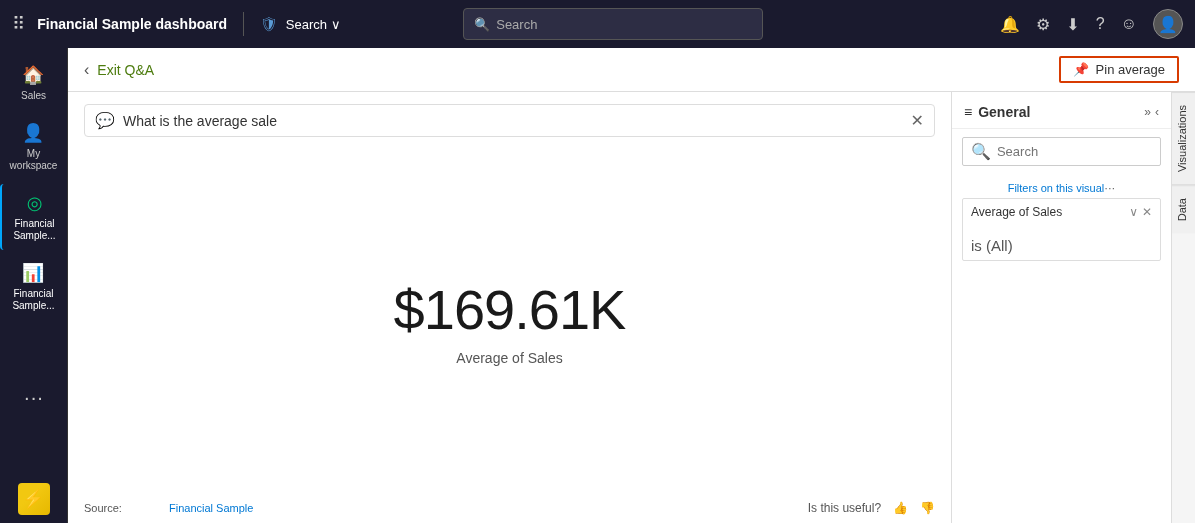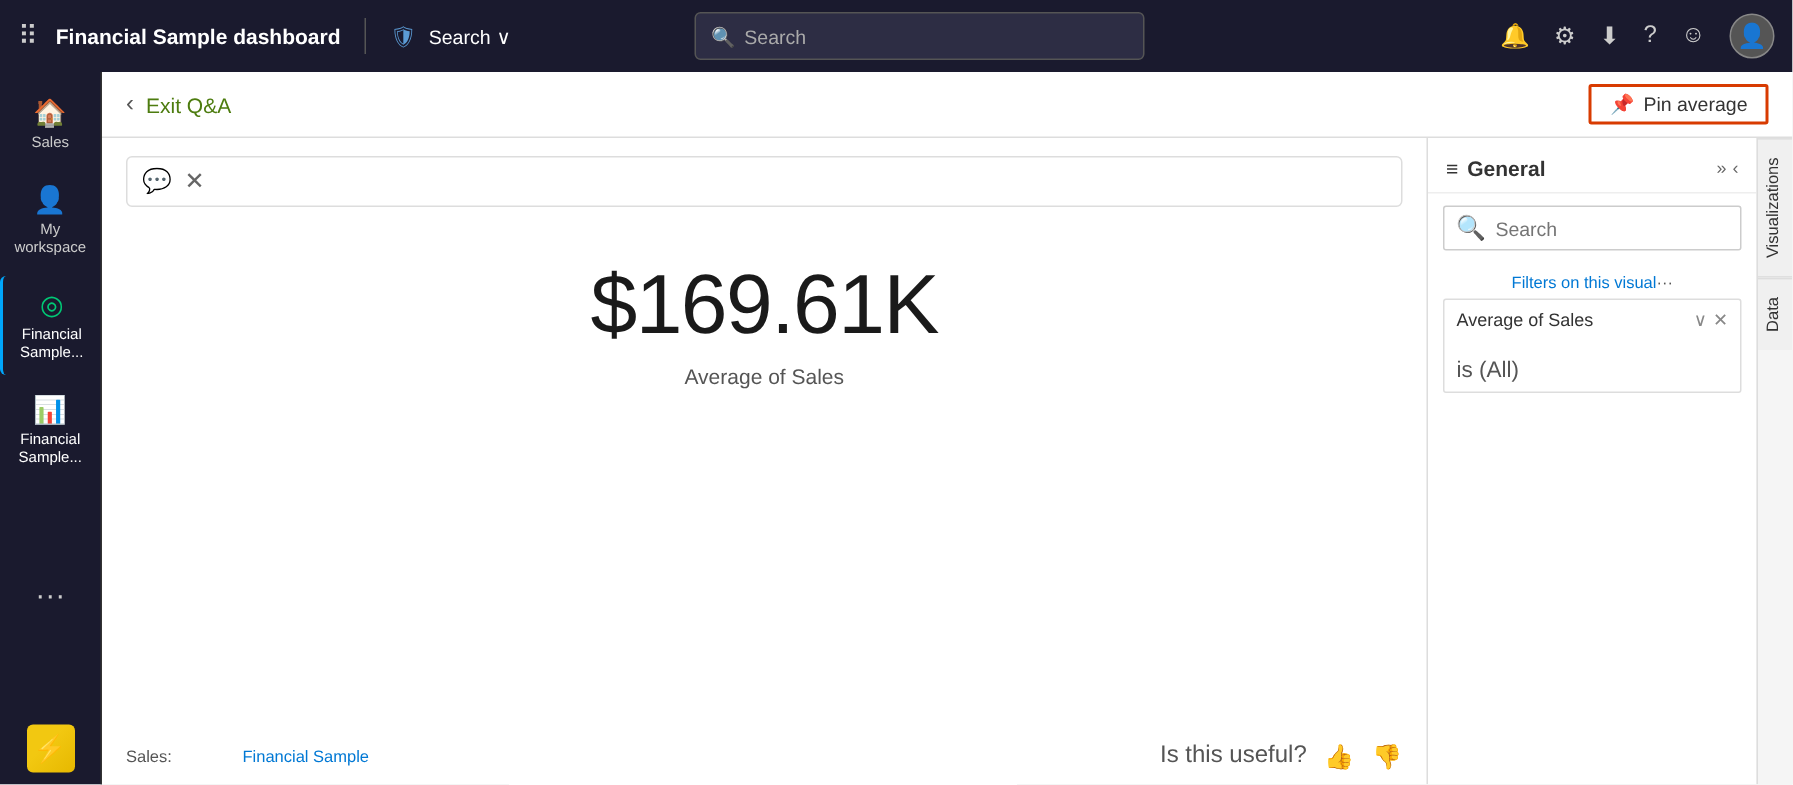--- a/index.html
+++ b/index.html
@@ -136,20 +136,21 @@
       font-size: 14px;
       color: #333;
     }
     .qa-close { color: #666; cursor: pointer; font-size: 16px; }
 
     .qa-visual-area {
       flex: 1;
       display: flex;
       flex-direction: column;
       align-items: center;
+      justify-content: center;
       padding: 20px;
     }
     .qa-big-number {
       font-size: 56px;
       font-weight: 300;
       color: #1a1a1a;
       letter-spacing: -1px;
     }
     .qa-subtitle { font-size: 14px; color: #555; margin-top: 8px; }
 
@@ -161,21 +162,21 @@
       align-items: center;
       gap: 4px;
     }
     .qa-footer a { color: #0078d4; text-decoration: none; margin-left: 36px; }
     .qa-footer-right {
       margin-left: auto;
       display: flex;
       align-items: flex-start;
       gap: 12px;
       color: #555;
-      font-size: 16px;
+      font-size: 12px;
     }
 
     
     .filters-panel {
       width: 220px;
       background: white;
       border-left: 1px solid #ddd;
       display: flex;
       flex-direction: column;
     }
@@ -307,30 +308,31 @@
         <span>Pin average</span>
       </button>
     </div>
 
     <div class="content-area">
 
       <div class="qa-area">
 
         <div class="qa-input-bar">
           <span>💬</span>
+          <input type="text" value="What is the average sale" style="">
           <span class="qa-close">✕</span>
         </div>
 
         <div class="qa-visual-area">
           <div class="qa-big-number">$169.61K</div>
           <div class="qa-subtitle">Average of Sales</div>
         </div>
 
         <div class="qa-footer">
-          <span>Sales:</span>&nbsp;
+          <span>Source:</span>&nbsp;
           <a href="#">Financial Sample</a>
           <div class="qa-footer-right">
             <span>Is this useful?</span>
             <span>👍</span>
             <span>👎</span>
           </div>
         </div>
       </div>
 
       <div class="filters-panel">

